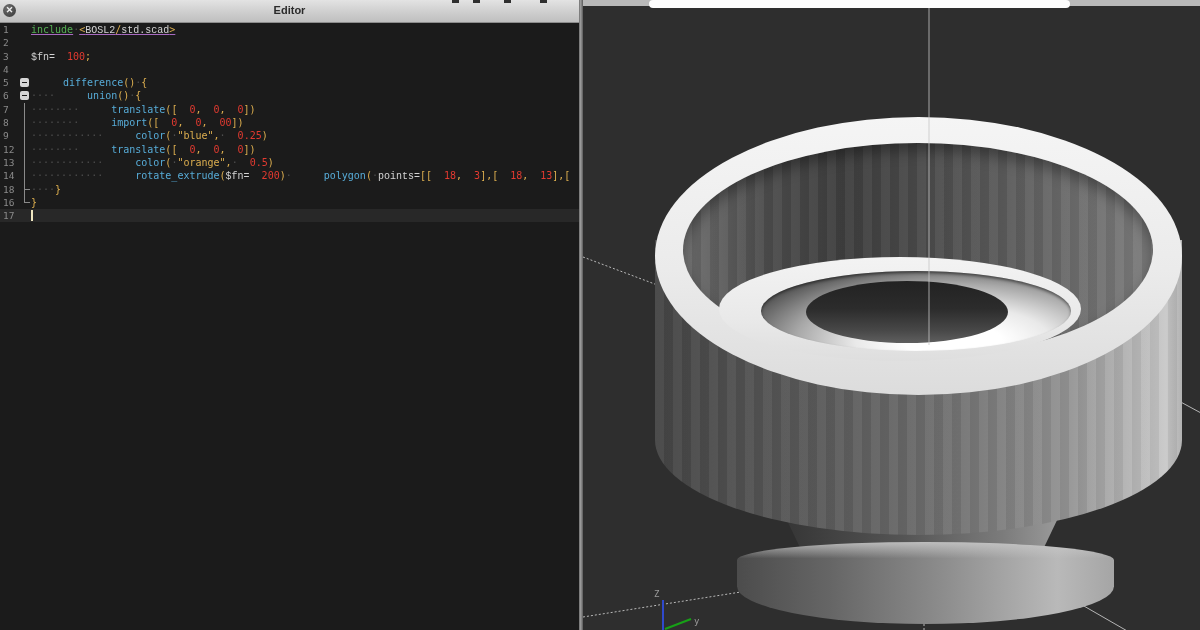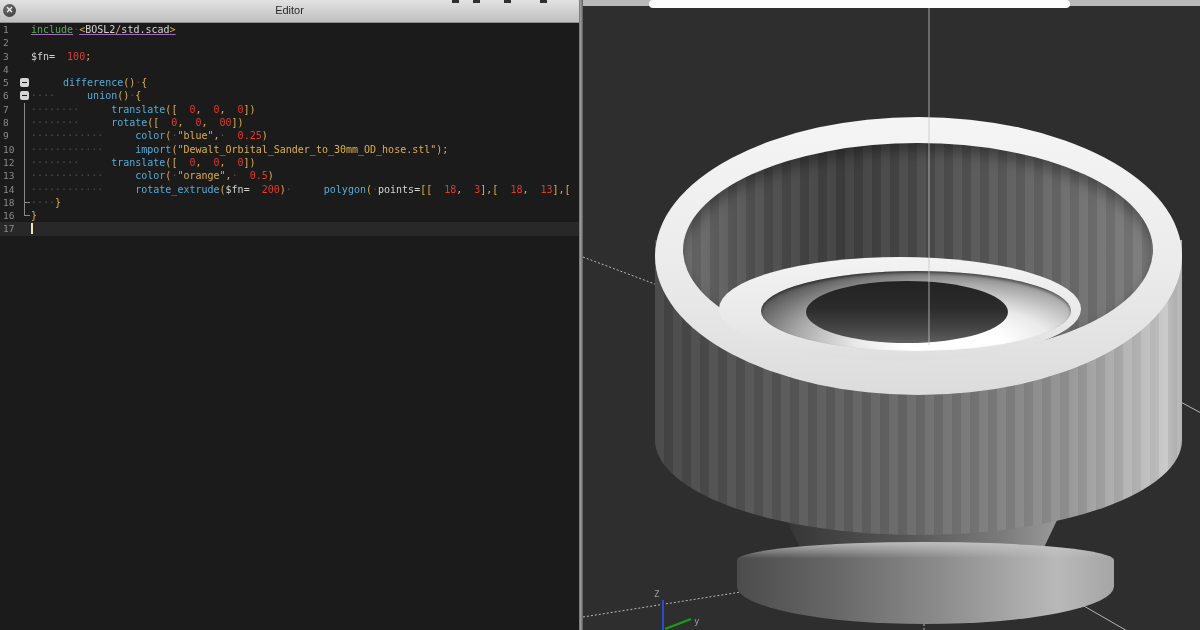--- a/index.html
+++ b/index.html
@@ -5,42 +5,42 @@
   html,body{margin:0;padding:0;background:#2e2e2e;}
   #screen{position:relative;width:1200px;height:630px;overflow:hidden;
           font-family:"Liberation Sans",sans-serif;background:#2e2e2e;}
 
   
   .editor{position:absolute;left:0;top:0;width:579px;height:630px;background:#1b1b1b;}
   .titlebar{position:absolute;left:0;top:0;width:579px;height:22px;
             background:linear-gradient(180deg,#e3e3e3 0%,#d2d2d2 45%,#bfbfbf 100%);
             border-bottom:1px solid #8d8d8d;}
   .titlebar .title{position:absolute;left:0;right:0;top:4px;text-align:center;
-            font-size:11px;font-weight:normal;color:#2b2b2b;}
+            font-size:11px;font-weight:bold;color:#2b2b2b;}
   .closebtn{position:absolute;left:3px;top:4px;width:13px;height:13px;border-radius:50%;
             background:radial-gradient(circle at 35% 30%,#6e6e6e,#474747 70%);
             color:#f2f2f2;font-size:9px;font-weight:bold;line-height:13px;text-align:center;cursor:pointer;}
   .topmarks{position:absolute;top:0;height:3px;background:#2f2f2f;}
 
   .code{position:absolute;left:0;top:23px;width:579px;bottom:0;
         font-family:"DejaVu Sans Mono",monospace;font-size:10px;}
   .cline{position:relative;height:13.3px;line-height:13.3px;white-space:pre;display:flex;}
   .cline.cur{background:#282828;}
   .lnum{display:inline-block;width:16px;padding-left:3px;color:#8a8a8a;font-size:9.5px;flex:none;}
   .fold{display:inline-block;width:12px;position:relative;flex:none;}
   .fold.box::before{content:"";position:absolute;left:1px;top:2px;width:9px;height:9px;
         background:#d6d6d6;border-radius:2px;}
   .fold.box::after{content:"";position:absolute;left:3px;top:6px;width:5px;height:1px;background:#1b1b1b;}
   .fold.line::before{content:"";position:absolute;left:5px;top:0;bottom:0;width:1px;background:#8a8a8a;}
   .fold.tee::before{content:"";position:absolute;left:5px;top:0;bottom:0;width:1px;background:#8a8a8a;}
   .fold.tee::after{content:"";position:absolute;left:5px;top:6px;width:6px;height:1px;background:#8a8a8a;}
   .fold.corner::before{content:"";position:absolute;left:5px;top:0;height:7px;width:1px;background:#8a8a8a;}
   .fold.corner::after{content:"";position:absolute;left:5px;top:6px;width:6px;height:1px;background:#8a8a8a;}
   .ltext{flex:1;}
-  .tk.pln{color:#d4d4d4;}
+  .tk.pln{color:#d4d4d4;font-family:Liberation Mono, monospace;}
   .tk.kw{color:#57acd8;margin-left:32px;}
   .tk.num{color:#e23a30;margin-left:12px;}
   .tk.pun{color:#dcae4f;}
   .tk.str{color:#dcae4f;}
   .tk.ws{color:#4e4e4e;}
   .tk.inc{color:#55b054;}
   .tk.ul{text-decoration:underline;text-decoration-color:#a86ac0;}
   .caret{display:inline-block;width:2px;height:11px;background:#efe6c0;vertical-align:-2px;}
 
   
@@ -94,23 +94,22 @@
     </div>
     <div class="code">
       <div>
           <div class="cline"><span class="lnum">1</span><span class="fold none"></span><span class="ltext"><span class="tk inc ul">include</span><span class="tk ws">·</span><span class="tk pun ul">&lt;</span><span class="tk pln ul">BOSL2</span><span class="tk pun ul">/</span><span class="tk pln ul">std.scad</span><span class="tk pun ul">&gt;</span></span></div>
           <div class="cline"><span class="lnum">2</span><span class="fold none"></span><span class="ltext"></span></div>
           <div class="cline"><span class="lnum">3</span><span class="fold none"></span><span class="ltext"><span class="tk pln">$fn</span><span class="tk pln">=</span><span class="tk num">100</span><span class="tk pun">;</span></span></div>
           <div class="cline"><span class="lnum">4</span><span class="fold none"></span><span class="ltext"></span></div>
           <div class="cline"><span class="lnum">5</span><span class="fold box"></span><span class="ltext"><span class="tk kw">difference</span><span class="tk pun">()</span><span class="tk ws">·</span><span class="tk pun">{</span></span></div>
           <div class="cline"><span class="lnum">6</span><span class="fold box"></span><span class="ltext"><span class="tk ws">····</span><span class="tk kw">union</span><span class="tk pun">()</span><span class="tk ws">·</span><span class="tk pun">{</span></span></div>
           <div class="cline"><span class="lnum">7</span><span class="fold line"></span><span class="ltext"><span class="tk ws">········</span><span class="tk kw">translate</span><span class="tk pun">([</span><span class="tk num">0</span><span class="tk pun">,</span><span class="tk num">0</span><span class="tk pun">,</span><span class="tk num">0</span><span class="tk pun">])</span></span></div>
-          <div class="cline"><span class="lnum">8</span><span class="fold line"></span><span class="ltext"><span class="tk ws">········</span><span class="tk kw">rotate</span><span class="tk pun">([</span><span class="tk num">0</span><span class="tk pun">,</span><span class="tk num">0</span><span class="tk pun">,</span><span class="tk num">00</span><span class="tk pun">])</span></span></div>
+          <div class="cline"><span class="lnum">8</span><span class="fold line"></span><span class="ltext"><span class="tk ws">········</span><span class="tk kw">import</span><span class="tk pun">([</span><span class="tk num">0</span><span class="tk pun">,</span><span class="tk num">0</span><span class="tk pun">,</span><span class="tk num">00</span><span class="tk pun">])</span></span></div>
           <div class="cline"><span class="lnum">9</span><span class="fold line"></span><span class="ltext"><span class="tk ws">············</span><span class="tk kw">color</span><span class="tk pun">(</span><span class="tk ws">·</span><span class="tk str">"blue"</span><span class="tk pun">,</span><span class="tk ws">·</span><span class="tk num">0.25</span><span class="tk pun">)</span></span></div>
-          <div class="cline"><span class="lnum">10</span><span class="fold line"></span><span class="ltext"><span class="tk ws">············</span><span class="tk kw">import</span><span class="tk pun">(</span><span class="tk str">"Dewalt_Orbital_Sander_to_30mm_OD_hose.stl"</span><span class="tk pun">);</span></span></div>
           <div class="cline"><span class="lnum">12</span><span class="fold line"></span><span class="ltext"><span class="tk ws">········</span><span class="tk kw">translate</span><span class="tk pun">([</span><span class="tk num">0</span><span class="tk pun">,</span><span class="tk num">0</span><span class="tk pun">,</span><span class="tk num">0</span><span class="tk pun">])</span></span></div>
           <div class="cline"><span class="lnum">13</span><span class="fold line"></span><span class="ltext"><span class="tk ws">············</span><span class="tk kw">color</span><span class="tk pun">(</span><span class="tk ws">·</span><span class="tk str">"orange"</span><span class="tk pun">,</span><span class="tk ws">·</span><span class="tk num">0.5</span><span class="tk pun">)</span></span></div>
           <div class="cline"><span class="lnum">14</span><span class="fold line"></span><span class="ltext"><span class="tk ws">············</span><span class="tk kw">rotate_extrude</span><span class="tk pun">(</span><span class="tk pln">$fn</span><span class="tk pln">=</span><span class="tk num">200</span><span class="tk pun">)</span><span class="tk ws">·</span><span class="tk kw">polygon</span><span class="tk pun">(</span><span class="tk ws">·</span><span class="tk pln">points</span><span class="tk pln">=</span><span class="tk pun">[[</span><span class="tk num">18</span><span class="tk pun">,</span><span class="tk num">3</span><span class="tk pun">],[</span><span class="tk num">18</span><span class="tk pun">,</span><span class="tk num">13</span><span class="tk pun">],[</span><span class="tk num">24.55</span><span class="tk pun">,</span><span class="tk num">13</span><span class="tk pun">]]</span><span class="tk ws">·</span><span class="tk pun">);</span></span></div>
           <div class="cline"><span class="lnum">18</span><span class="fold tee"></span><span class="ltext"><span class="tk ws">····</span><span class="tk pun">}</span></span></div>
           <div class="cline"><span class="lnum">16</span><span class="fold corner"></span><span class="ltext"><span class="tk pun">}</span></span></div>
           <div class="cline cur"><span class="lnum">17</span><span class="fold none"></span><span class="ltext"><span class="caret"></span></span></div>
         </div>
     </div>
   </div>
 

